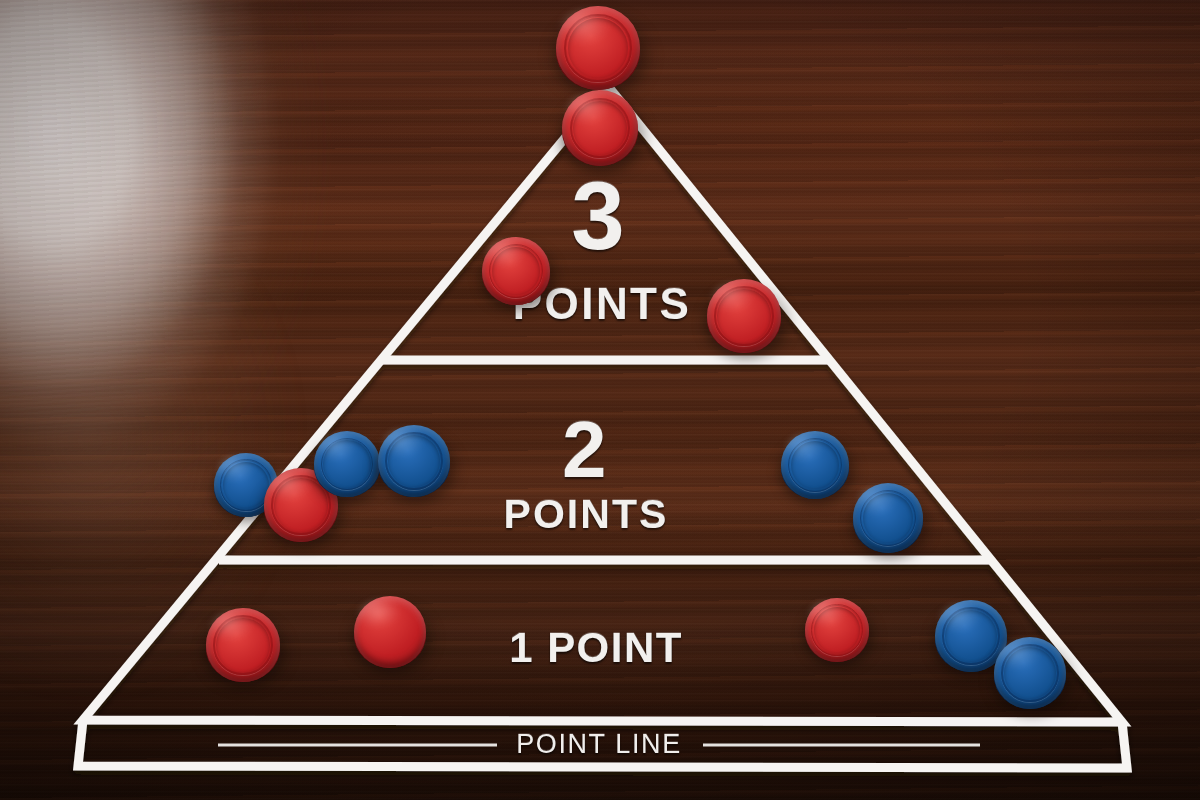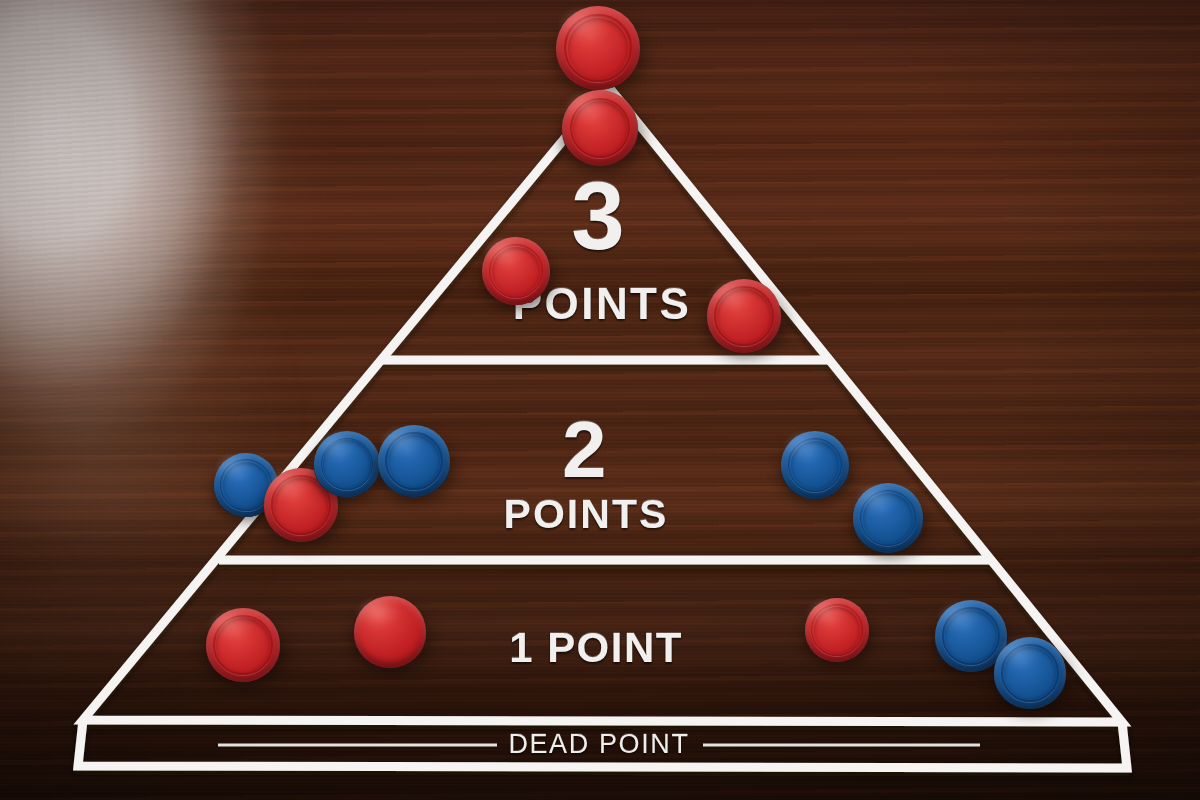--- a/index.html
+++ b/index.html
@@ -266,21 +266,21 @@
   </svg>
 
   <div class="zone-label num3">3</div>
   <div class="zone-label pts3">POINTS</div>
 
   <div class="zone-label num2">2</div>
   <div class="zone-label pts2">POINTS</div>
 
   <div class="zone-label pt1">1 POINT</div>
 
-  <div class="deadline-label">DEAD POINT</div>
+  <div class="deadline-label">POINT LINE</div>
 
   <div id="puck-layer">
       <div class="puck" style="left: 556px; top: 6px; width: 84px; height: 84px; z-index: 10;">
         <div class="shadow" style="left: -4.2px; top: 6.72px; width: 99.12px; height: 85.68px; background: radial-gradient(at 46% 54%, rgba(12, 5, 2, 0.62) 0%, rgba(12, 5, 2, 0.46) 46%, rgba(12, 5, 2, 0.16) 68%, rgba(12, 5, 2, 0) 82%); filter: blur(6.7px);"></div>
         <div class="body" style="top: 6.72px; background: linear-gradient(rgb(224, 56, 58) 0%, rgb(168, 26, 30) 38%, rgb(141, 17, 21) 100%); box-shadow: rgba(0, 0, 0, 0.45) 0px -5px 7.6px inset;"></div>
         <div class="body" style="background: radial-gradient(circle at 36% 28%, rgb(228, 67, 63) 0%, rgb(192, 31, 35) 58%, rgb(154, 18, 22) 100%); box-shadow: rgba(255, 255, 255, 0.22) 0px 4.2px 9.2px inset, rgba(0, 0, 0, 0.42) 0px -5.9px 9.2px inset;"></div>
         <div class="rim" style="inset: 8.4px; border: 2.3px solid rgb(138, 16, 20); opacity: 0.55; box-shadow: rgba(255, 255, 255, 0.28) 0px 1px 0px, rgba(0, 0, 0, 0.35) 0px 1px 1px inset;"></div>
         <div class="face" style="inset: 11.76px; background: radial-gradient(circle at 38% 30%, rgb(228, 67, 63) 0%, rgb(192, 31, 35) 72%, rgb(154, 18, 22) 100%); box-shadow: rgba(0, 0, 0, 0.28) 0px 2.1px 5px inset;"></div>
         <div class="face" style="left: 5.88px; top: 4.2px; width: 48.72px; height: 33.6px; background: radial-gradient(at 40% 38%, rgba(255, 190, 185, 0.75) 0%, rgba(255, 255, 255, 0.16) 42%, rgba(255, 255, 255, 0) 72%); filter: blur(4.2px); opacity: 0.55;"></div>
       </div>

